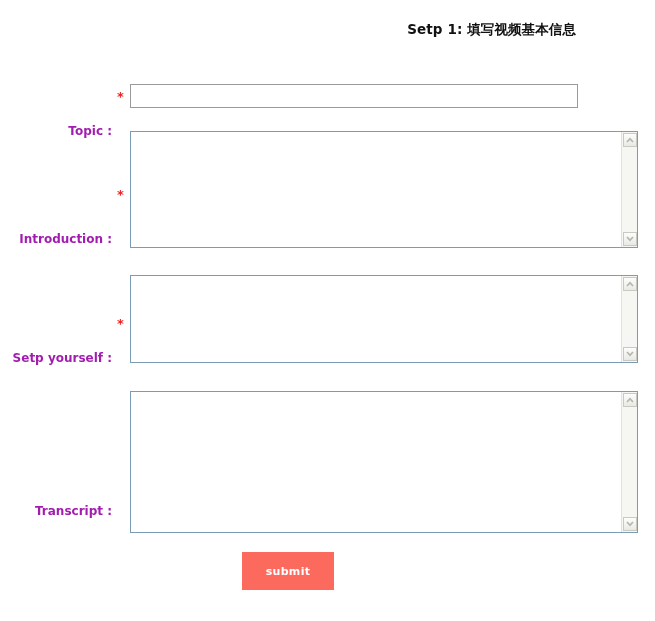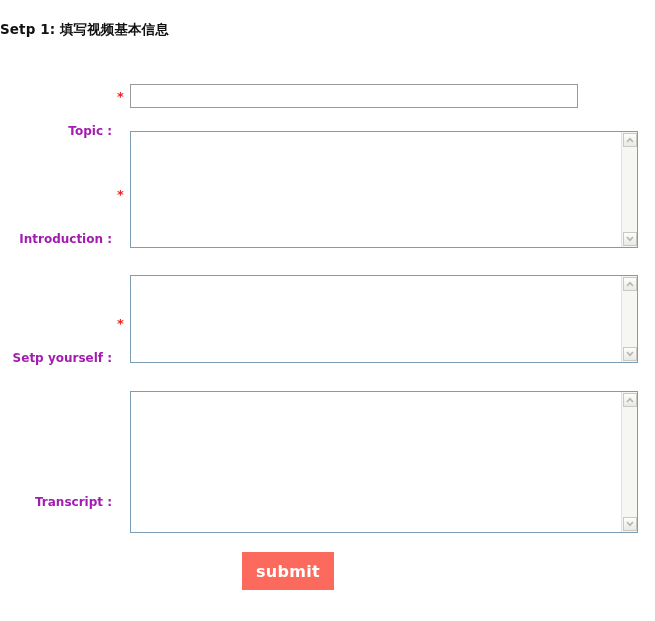--- a/index.html
+++ b/index.html
@@ -14,21 +14,21 @@
     font-family: "DejaVu Sans", "Liberation Sans", sans-serif;
     overflow: hidden;
   }
 
   
   .form-title {
     position: absolute;
     left: 0;
     top: 21px;
     width: 576px;
-    text-align: left;
+    text-align: right;
     font-size: 13.5px;
     font-weight: bold;
     color: #111111;
     letter-spacing: 0.1px;
     white-space: nowrap;
   }
 
   
   .field-row {
     position: absolute;
@@ -131,21 +131,21 @@
   .submit-button {
     position: absolute;
     left: 242px;
     top: 552px;
     width: 92px;
     height: 38px;
     background: #fc6a5d;
     border: none;
     color: #ffffff;
     font-family: "DejaVu Sans", "Liberation Sans", sans-serif;
-    font-size: 16px;
+    font-size: 11px;
     font-weight: bold;
     letter-spacing: 0.3px;
     cursor: pointer;
     border-radius: 0;
     padding: 0;
   }
 </style>
 </head>
 <body>
 
@@ -193,21 +193,21 @@
       <div class="sb-btn down">
         <svg width="10" height="8" viewBox="0 0 10 8" aria-hidden="true">
           <path d="M5 6.4 L1.4 2.4 L2.6 1.4 L5 4.1 L7.4 1.4 L8.6 2.4 Z" fill="#b6b6ae"></path>
         </svg>
       </div>
     </div>
   </div>
 </div>
 
 <div class="field-row" style="top:391px;">
-  <span class="field-label" style="top:68px;">Transcript :</span>
+  <span class="field-label" style="top:77px;">Transcript :</span>
 
   <div class="ta-shell" style="top:0; width:508px; height:142px;">
     <textarea class="ta-field" placeholder="" style=""></textarea>
     <div class="ta-scrollbar">
       <div class="sb-btn up">
         <svg width="10" height="8" viewBox="0 0 10 8" aria-hidden="true">
           <path d="M5 1.6 L8.6 5.6 L7.4 6.6 L5 3.9 L2.6 6.6 L1.4 5.6 Z" fill="#b6b6ae"></path>
         </svg>
       </div>
       <div class="sb-btn down">

